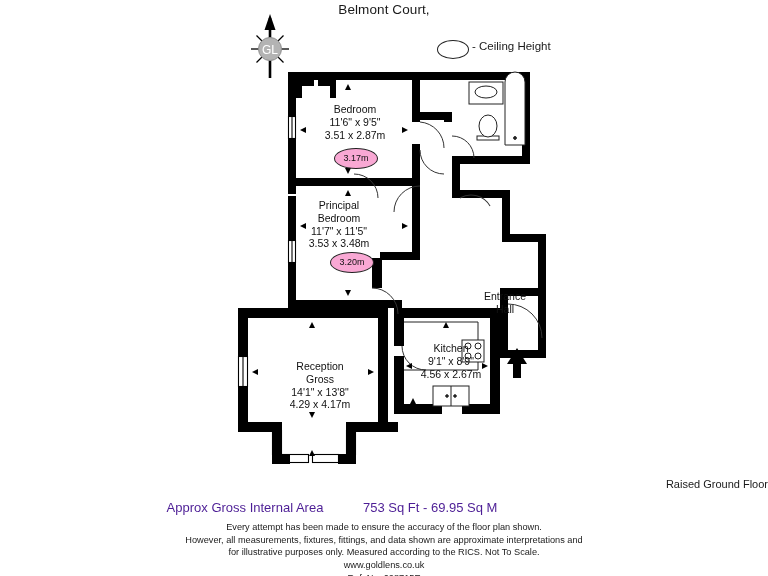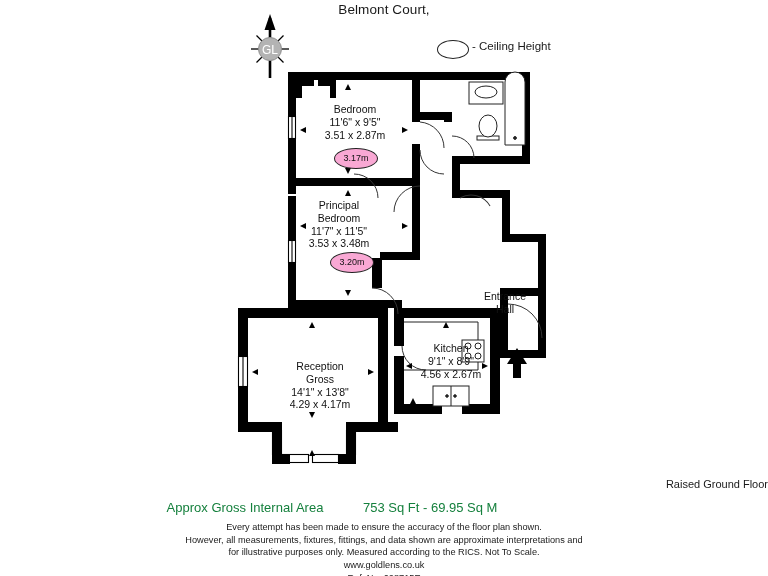--- a/index.html
+++ b/index.html
@@ -115,21 +115,21 @@
     font-size: 11px;
     color: #1a1a1a;
   }
   #area-row {
     position: absolute;
     left: 0;
     top: 500px;
     width: 664px;
     text-align: center;
     font-size: 13px;
-    color: #15803d;
+    color: #4c1d95;
   }
   #area-row .lbl { margin-right: 36px; }
   #disclaimer {
     position: absolute;
     left: 0;
     top: 521px;
     width: 768px;
     text-align: center;
     font-size: 9.2px;
     line-height: 1.38;

